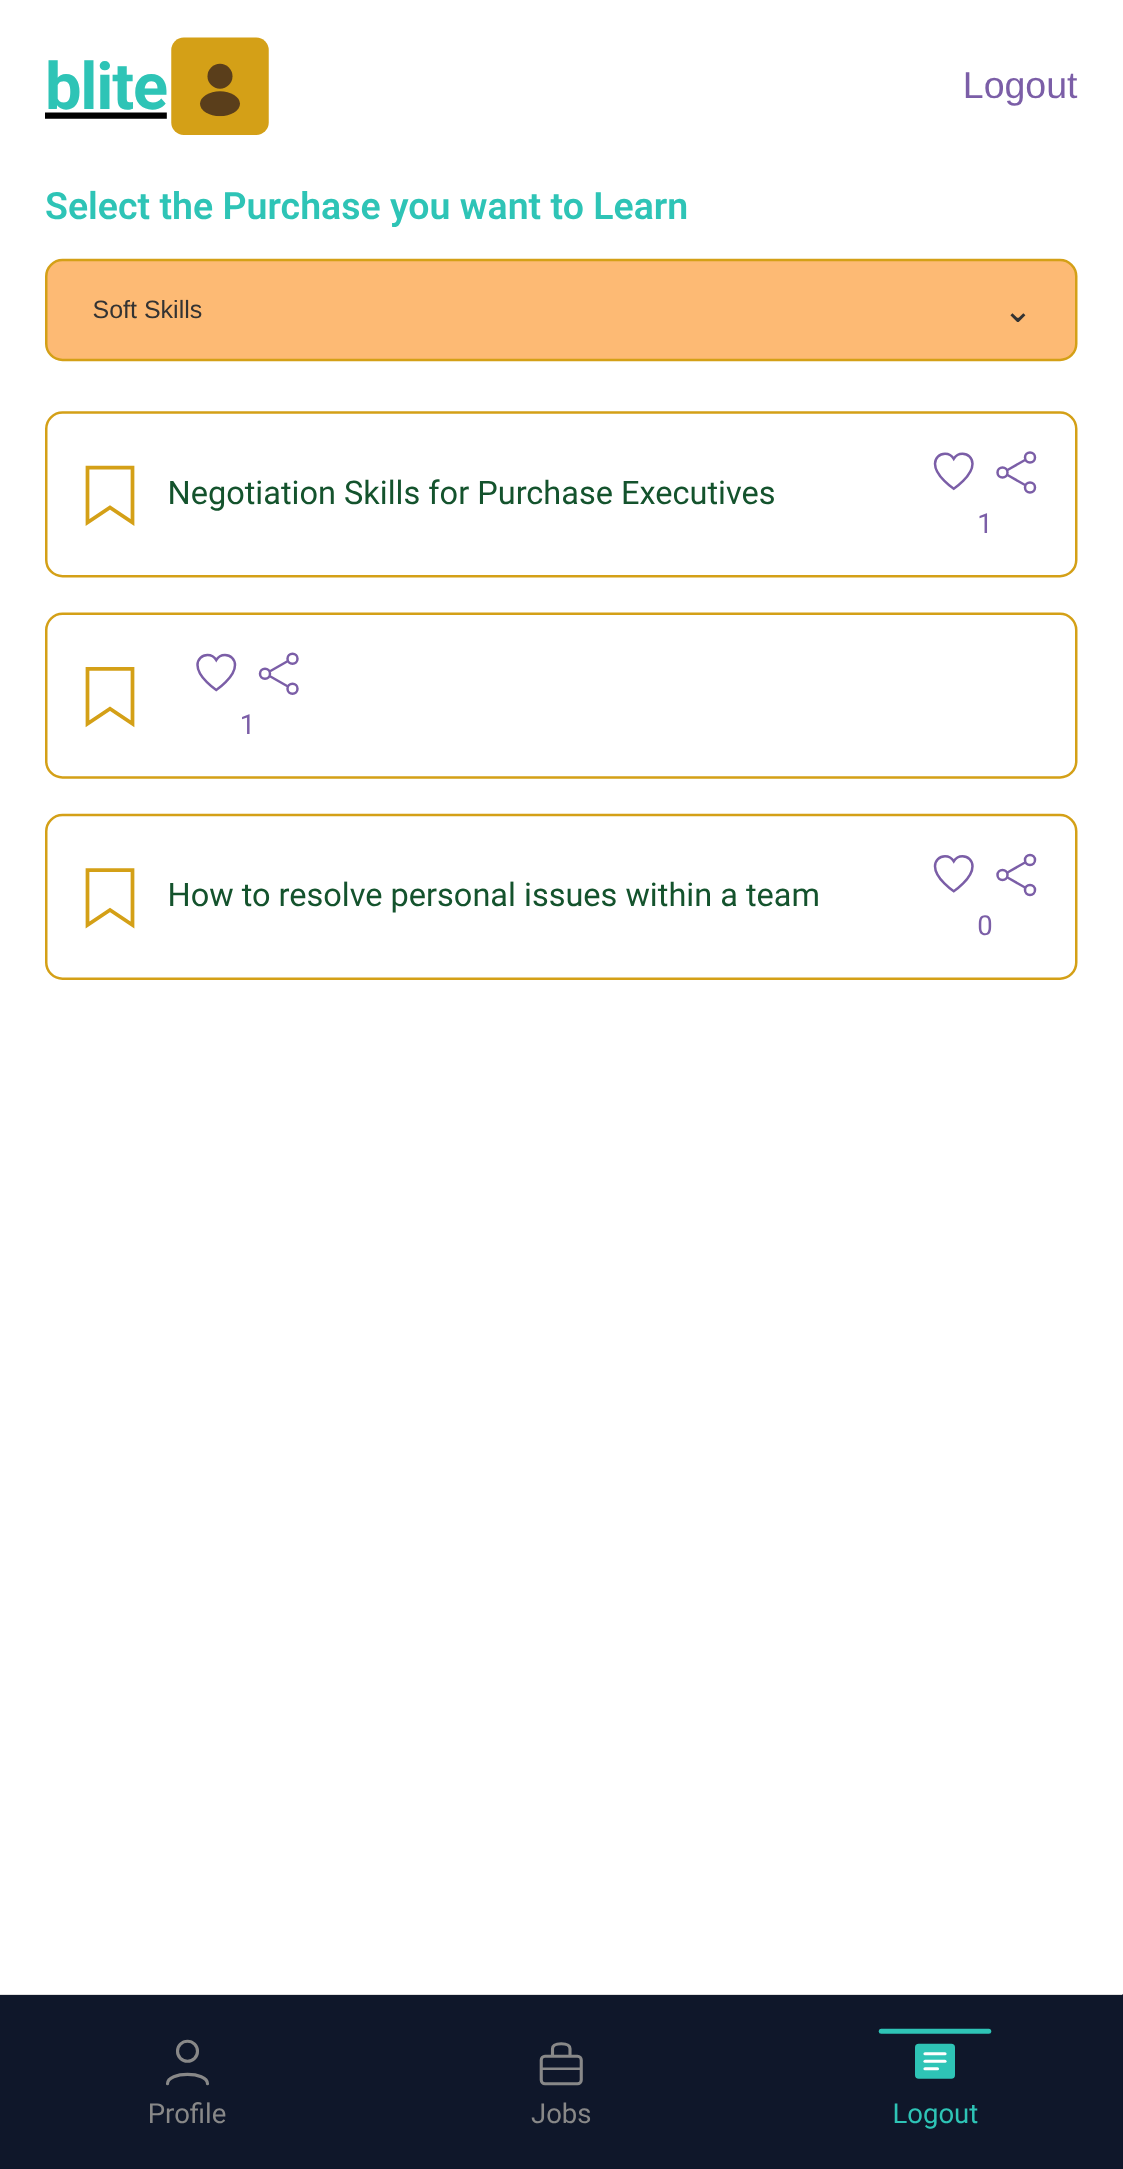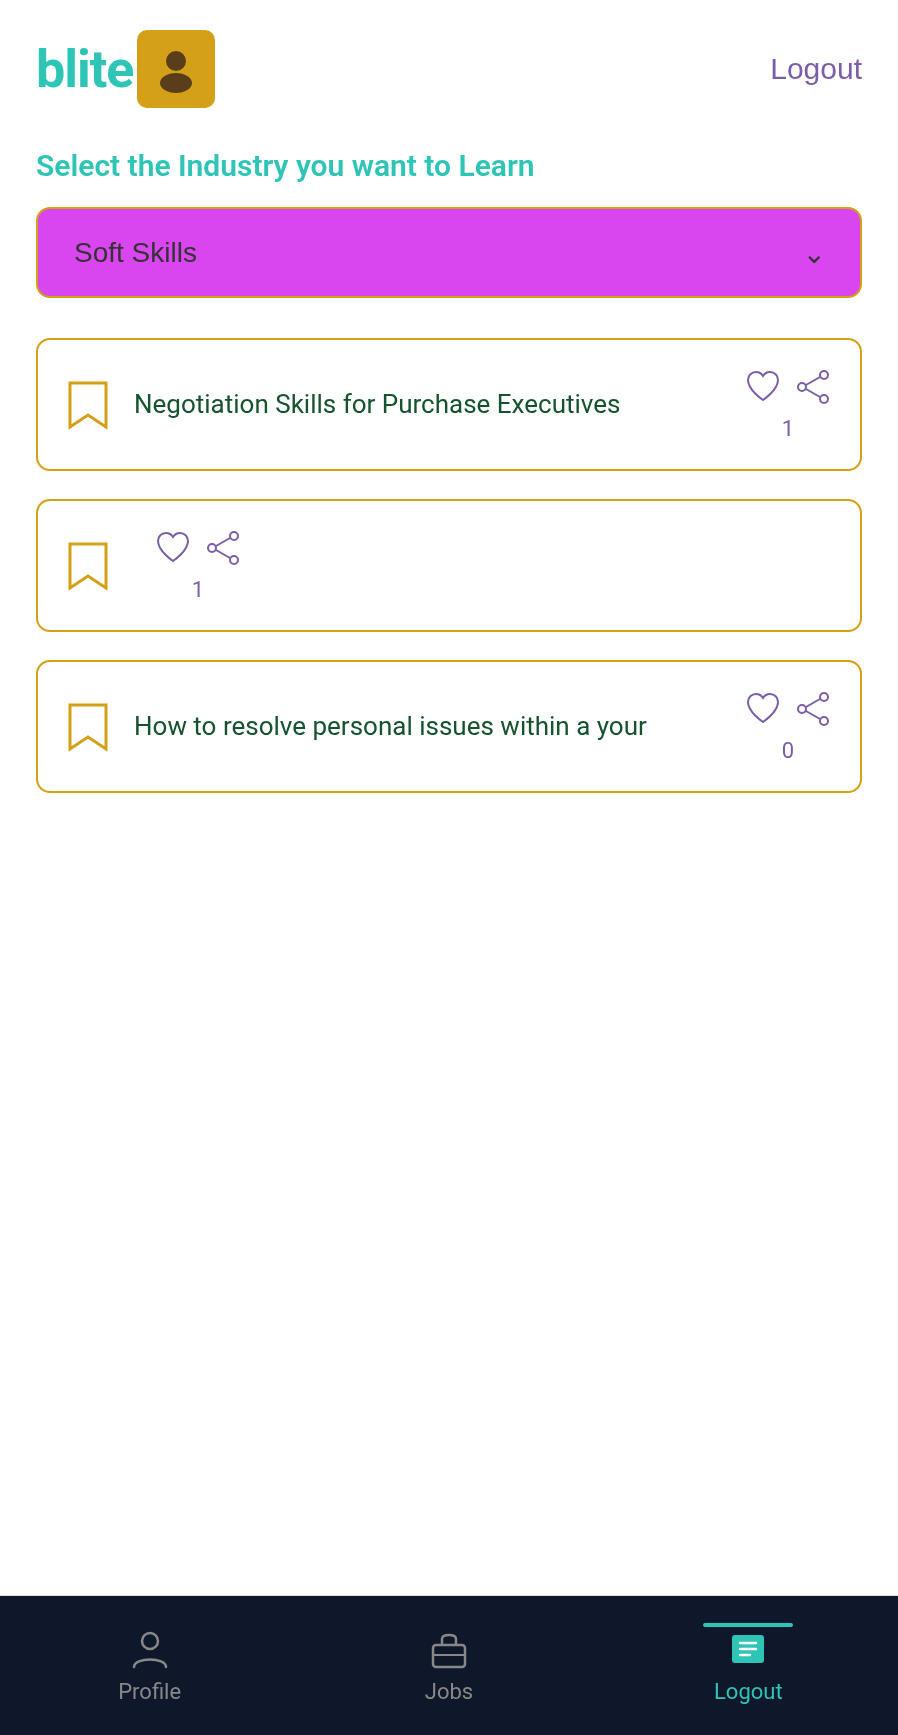--- a/index.html
+++ b/index.html
@@ -17,20 +17,21 @@
     .header {
       display: flex;
       align-items: center;
       justify-content: space-between;
       padding: 30px 36px 20px 36px;
     }
     .logo-container {
       display: flex;
       align-items: center;
       gap: 0;
+      text-decoration: underline;
     }
     .logo-text {
       font-size: 52px;
       font-weight: 700;
       color: #2ec4b6;
       letter-spacing: -1px;
     }
     .logo-icon {
       width: 78px;
       height: 78px;
@@ -71,23 +72,23 @@
     
     .dropdown-container {
       position: relative;
       margin-bottom: 40px;
     }
     .dropdown {
       width: 100%;
       padding: 28px 36px;
       border: 2px solid #d4a017;
       border-radius: 14px;
-      font-size: 28px;
+      font-size: 20px;
       color: #333;
-      background: #d946ef;
+      background: #fdba74;
       appearance: none;
       cursor: pointer;
       outline: none;
     }
     .dropdown-arrow {
       position: absolute;
       right: 36px;
       top: 50%;
       transform: translateY(-50%);
       pointer-events: none;
@@ -202,21 +203,21 @@
       <svg viewBox="0 0 48 48">
         <circle cx="24" cy="16" r="10"></circle>
         <ellipse cx="24" cy="38" rx="16" ry="10"></ellipse>
       </svg>
     </div>
   </div>
   <button class="logout-btn">Logout</button>
 </header>
 
 <main class="main-content">
-  <h2 class="section-title">Select the Industry you want to Learn</h2>
+  <h2 class="section-title">Select the Purchase you want to Learn</h2>
 
   <div class="dropdown-container">
     <select class="dropdown">
       <option>Soft Skills</option>
       <option>Technology</option>
       <option>Finance</option>
       <option>Healthcare</option>
       <option>Marketing</option>
     </select>
     <span class="dropdown-arrow">⌄</span>
@@ -264,21 +265,21 @@
           </svg>
         </div>
         <span class="like-count">1</span>
       </div>
     </div>
 
     <div class="course-card">
       <svg class="bookmark-icon" viewBox="0 0 44 52" fill="none">
         <path d="M4 4 L4 48 L22 36 L40 48 L40 4 Z" stroke="#d4a017" stroke-width="3" fill="none"></path>
       </svg>
-      <span class="course-title">How to resolve personal issues within a your</span>
+      <span class="course-title">How to resolve personal issues within a team</span>
       <div class="card-actions">
         <div class="action-group">
           <svg class="heart-icon" viewBox="0 0 38 38">
             <path d="M19 32 C19 32 4 22 4 12 C4 7.5 7.5 4 12 4 C15 4 17.5 5.5 19 8 C20.5 5.5 23 4 26 4 C30.5 4 34 7.5 34 12 C34 22 19 32 19 32Z" stroke="#7b5ea7" stroke-width="2" fill="none"></path>
           </svg>
           <svg class="share-icon" viewBox="0 0 38 38">
             <circle cx="30" cy="7" r="4" stroke="#7b5ea7" stroke-width="2" fill="none"></circle>
             <circle cx="8" cy="19" r="4" stroke="#7b5ea7" stroke-width="2" fill="none"></circle>
             <circle cx="30" cy="31" r="4" stroke="#7b5ea7" stroke-width="2" fill="none"></circle>
             <line x1="12" y1="17" x2="26" y2="9" stroke="#7b5ea7" stroke-width="2"></line>

